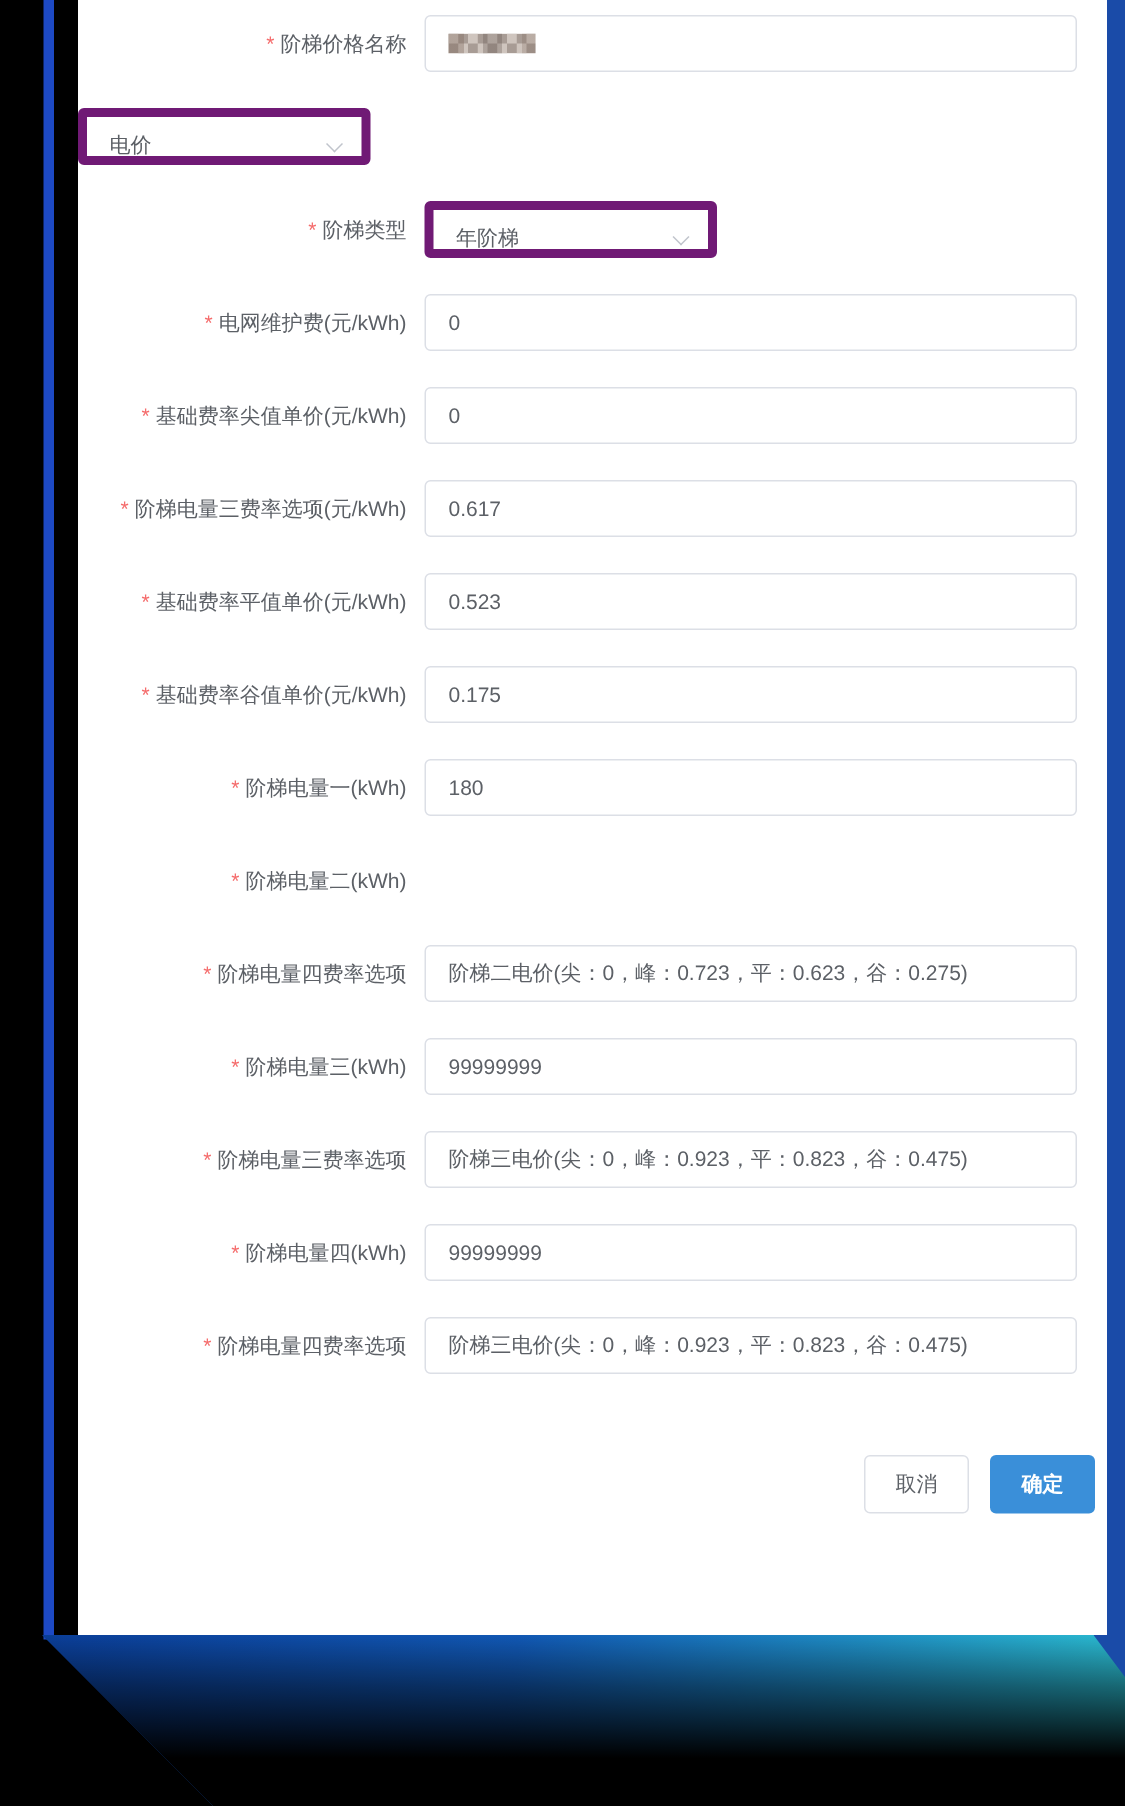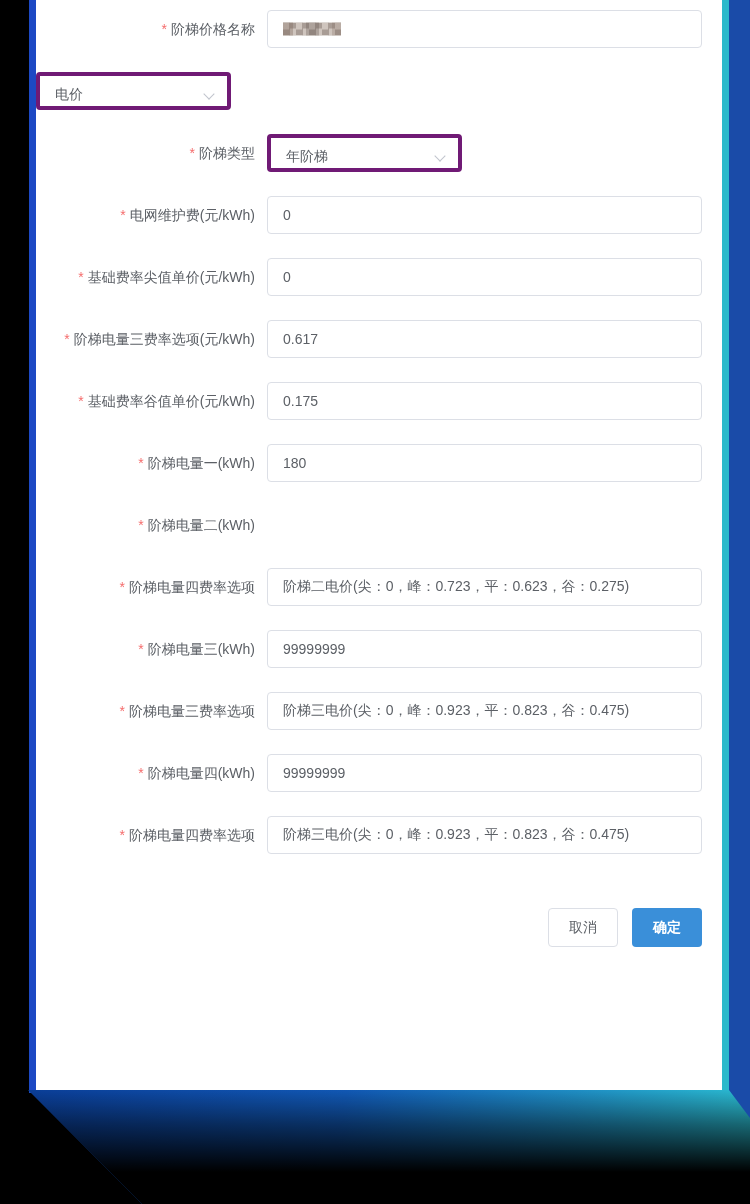--- a/index.html
+++ b/index.html
@@ -20,21 +20,21 @@
   .bg-bottom::after {
     content:""; position:absolute; inset:0;
     background:linear-gradient(to bottom, rgba(0,0,0,0) 0%, rgba(0,0,0,.45) 30%, #000 72%);
   }
   .bg-corner-right {
     position:absolute; top:1090px; left:729px; width:21px; height:28px;
     background:#1a4ba8; clip-path:polygon(0 0,100% 0,100% 100%);
   }
   
   .panel {
-    position:absolute; left:36px; top:0; width:686px; height:1090px; background:#fff;
+    position:absolute; left:52px; top:0; width:686px; height:1090px; background:#fff;
   }
   .form { padding:10px 20px 0 0; }
   .form-row { display:flex; height:38px; margin-bottom:24px; }
   .form-label {
     width:231px; padding-right:12px; text-align:right;
     font-size:14px; color:#5c6066; line-height:38px; white-space:nowrap;
   }
   .asterisk { color:#f56c6c; margin-right:4px; font-size:14px; }
   .input-wrap { position:relative; flex:1; }
   .text-input {
@@ -44,34 +44,34 @@
   }
   .mosaic {
     position:absolute; left:16px; top:50%; transform:translateY(-50%);
     width:58px; height:13px;
     background:
       linear-gradient(90deg, rgba(122,100,88,.35) 0 18%, rgba(255,255,255,0) 18% 40%, rgba(95,82,76,.30) 40% 62%, rgba(255,255,255,0) 62% 84%, rgba(122,100,88,.25) 84%),
       repeating-conic-gradient(#a89c95 0% 25%, #cfc5be 0% 50%);
     background-size:100% 100%, 13px 13px;
   }
   .select-box {
-    position:relative; width:195px; height:38px; border:4px solid #701a75; border-radius:4px;
+    position:relative; width:195px; height:38px; border:6px solid #701a75; border-radius:4px;
     background:#fff; cursor:pointer;
   }
   .select-value {
     position:absolute; left:15px; top:0; line-height:36px; font-size:14px; color:#5c6066;
   }
   .chevron {
     position:absolute; right:14px; top:14px; width:8px; height:8px;
     border-right:1.4px solid #c0c4cc; border-bottom:1.4px solid #c0c4cc;
     transform:rotate(45deg);
   }
   .footer {
     display:flex; justify-content:flex-end; align-items:center;
-    gap:14px; margin-top:54px; padding-right:20px;
+    gap:14px; margin-top:54px; padding-right:8px;
   }
   .btn {
     height:39px; min-width:70px; padding:0 19px; border-radius:4px;
     font-size:14px; cursor:pointer; line-height:37px; text-align:center;
     font-family:"Liberation Sans","DejaVu Sans",sans-serif;
   }
   .btn-cancel { background:#fff; border:1px solid #dcdfe6; color:#5c6066; }
   .btn-confirm { border:none; color:#fff; font-weight:600; }
 </style>
 </head>
@@ -132,20 +132,28 @@
 
   <div class="form-row">
     <div class="form-label"><span class="asterisk">*</span><span class="label-text">阶梯电量三费率选项(元/kWh)</span></div>
     <div class="input-wrap">
       <input class="text-input" type="text" value="0.617" style="">
       
     </div>
 
   </div>
 
+  <div class="form-row">
+    <div class="form-label"><span class="asterisk">*</span><span class="label-text">基础费率平值单价(元/kWh)</span></div>
+    <div class="input-wrap">
+      <input class="text-input" type="text" value="0.523" style="">
+      
+    </div>
+
+  </div>
 
   <div class="form-row">
     <div class="form-label"><span class="asterisk">*</span><span class="label-text">基础费率谷值单价(元/kWh)</span></div>
     <div class="input-wrap">
       <input class="text-input" type="text" value="0.175" style="">
       
     </div>
 
   </div>
 

